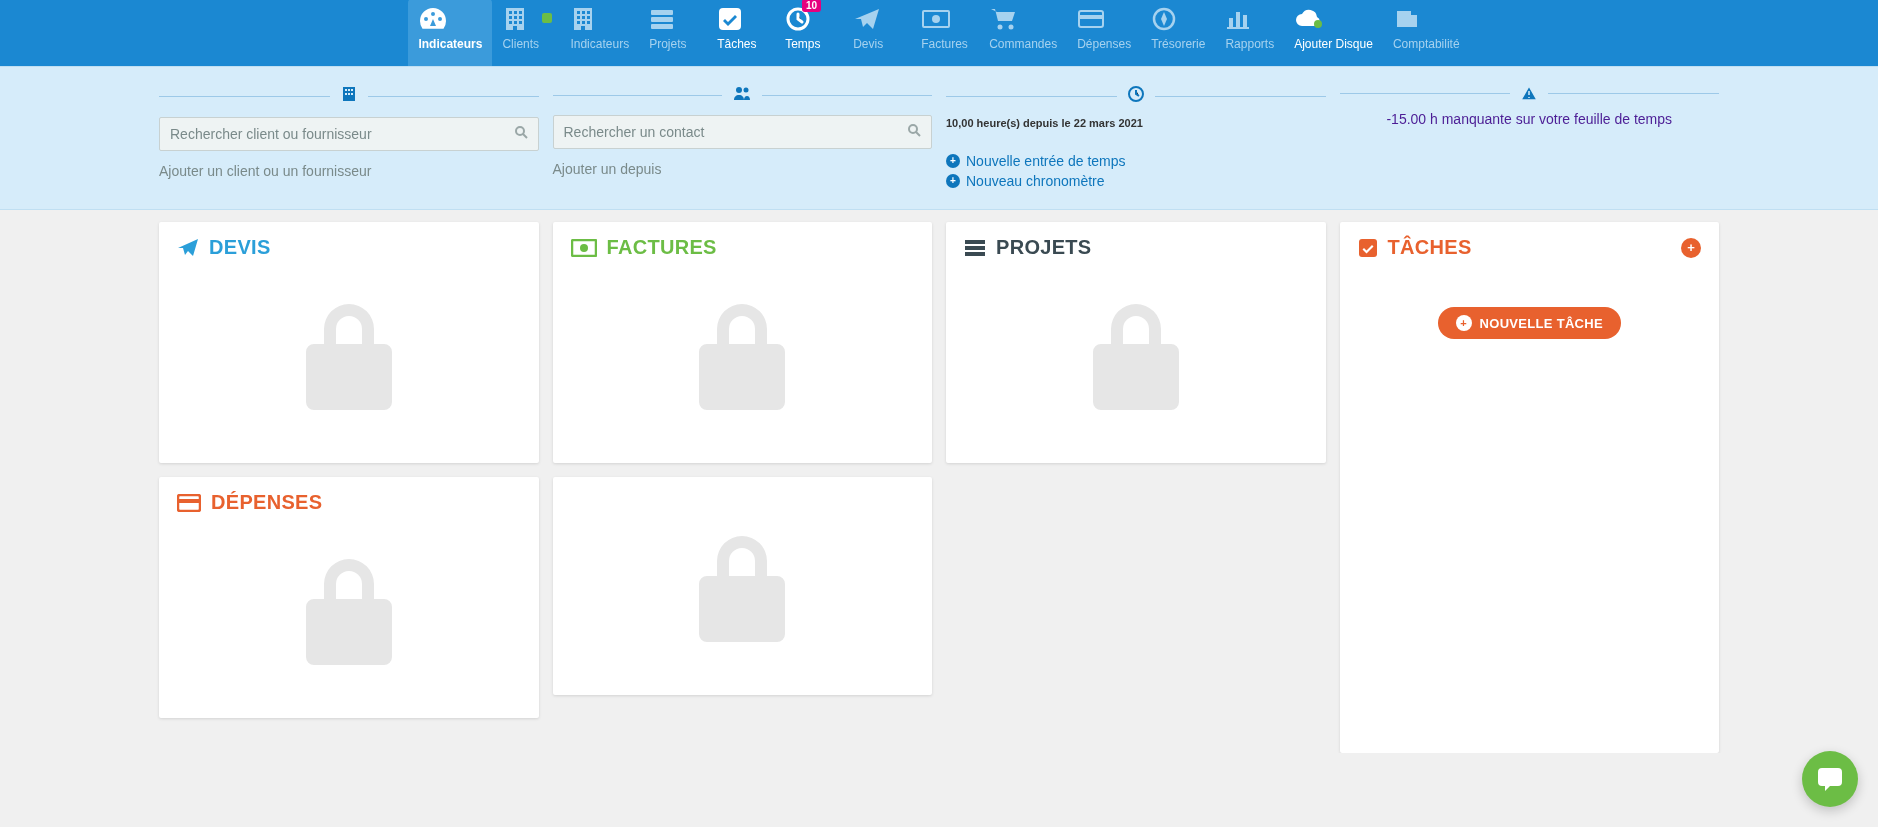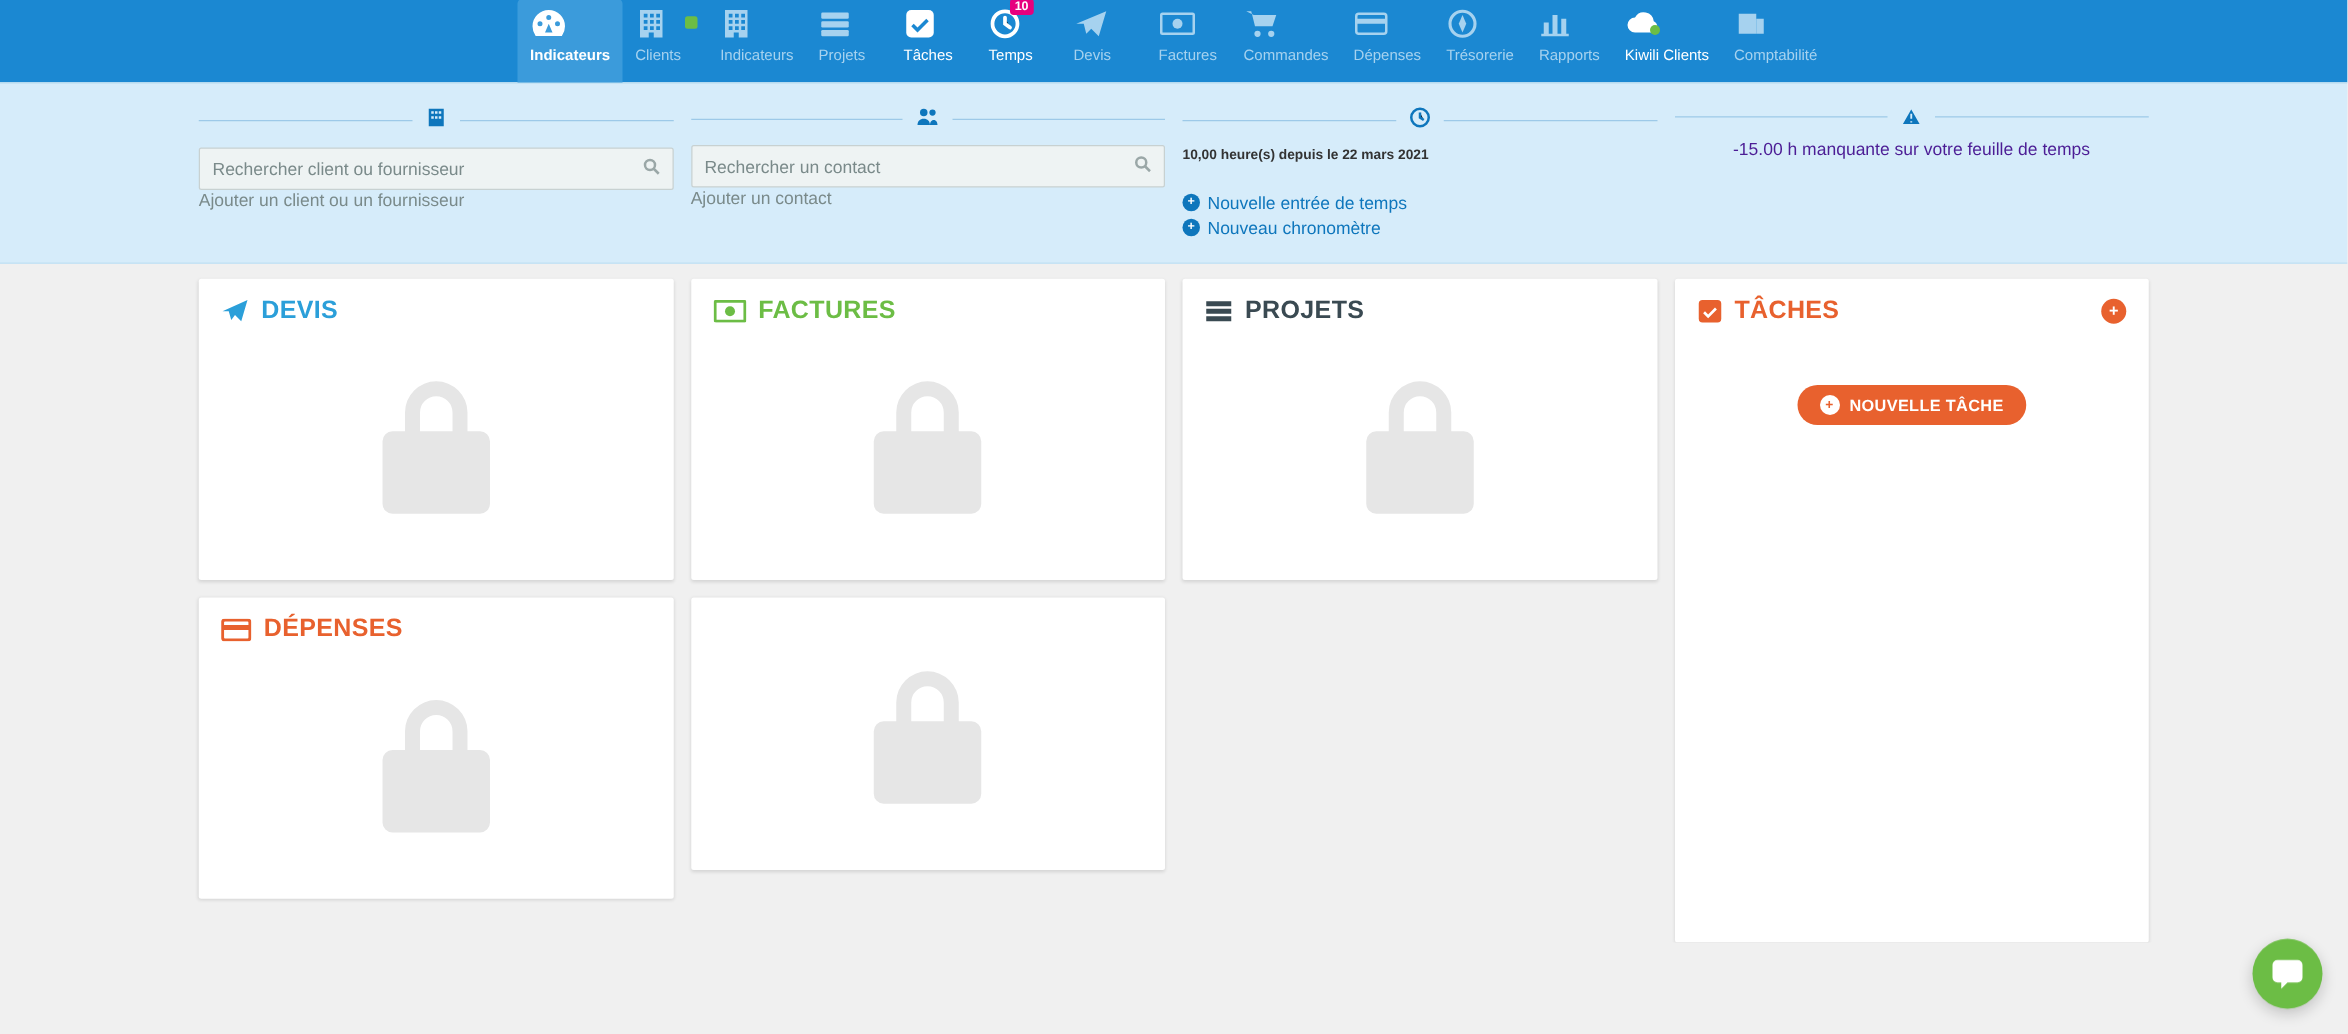--- a/index.html
+++ b/index.html
@@ -87,21 +87,21 @@
   color: #0e76bc;
 }
 .search-box {
   display: flex;
   align-items: center;
   background: #eef3f3;
   border: 1px solid #c8d1d1;
   border-radius: 2px;
   height: 34px;
   padding: 0 10px;
-  margin-bottom: 0;
+  margin-bottom: 12px;
 }
 .search-box input {
   flex: 1;
   border: none;
   background: transparent;
   outline: none;
   font-size: 14px;
   color: #555;
 }
 .search-box input::placeholder { color: #7a8a8a; }
@@ -360,21 +360,21 @@
       <span class="lbl">Rapports</span>
     </div>
 
     <div class="nav-item highlight">
       <span class="icon">
         <svg width="30" height="22" viewBox="0 0 30 22">
             <path fill="currentColor" d="M23 18H8a6 6 0 0 1 0-12 8 8 0 0 1 15 3 5 5 0 0 1 0 9z"></path>
             <circle fill="#6cbd45" cx="24" cy="16" r="4"></circle>
           </svg>
       </span>
-      <span class="lbl">Kiwili Clients</span>
+      <span class="lbl">Ajouter Disque</span>
     </div>
 
     <div class="nav-item">
       <span class="icon">
         <svg width="26" height="24" viewBox="0 0 26 24">
             <path fill="currentColor" d="M4 4h14v16H4z"></path>
             <path fill="currentColor" d="M18 8h6v12h-6z"></path>
           </svg>
       </span>
       <span class="lbl">Comptabilité</span>
@@ -428,21 +428,21 @@
       </div>
       <div class="search-box">
         <input type="text" placeholder="Rechercher un contact" style="">
         <span class="sicon">
           <svg width="14" height="14" viewBox="0 0 14 14">
               <circle fill="none" stroke="currentColor" stroke-width="2" cx="6" cy="6" r="4"></circle>
               <line stroke="currentColor" stroke-width="2" x1="9" y1="9" x2="13" y2="13"></line>
             </svg>
         </span>
       </div>
-      <div class="add-link">Ajouter un contact</div>
+      <div class="add-link">Ajouter un depuis</div>
     </div>
 
     <div class="sb-col">
       <div class="sb-divider">
         <span class="line"></span>
         <span class="mid">
           <svg width="18" height="18" viewBox="0 0 18 18">
               <circle fill="none" stroke="currentColor" stroke-width="2" cx="9" cy="9" r="7"></circle>
               <path stroke="currentColor" stroke-width="2" d="M9 5v4l3 2"></path>
             </svg>

